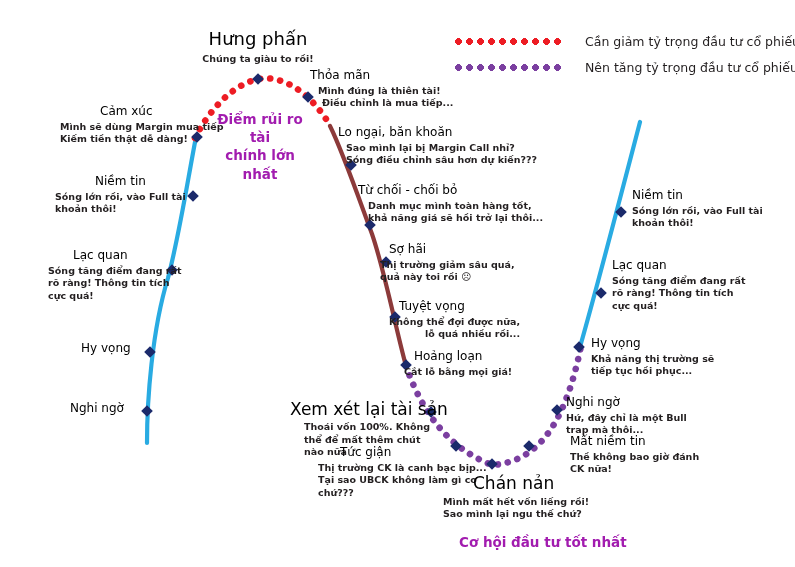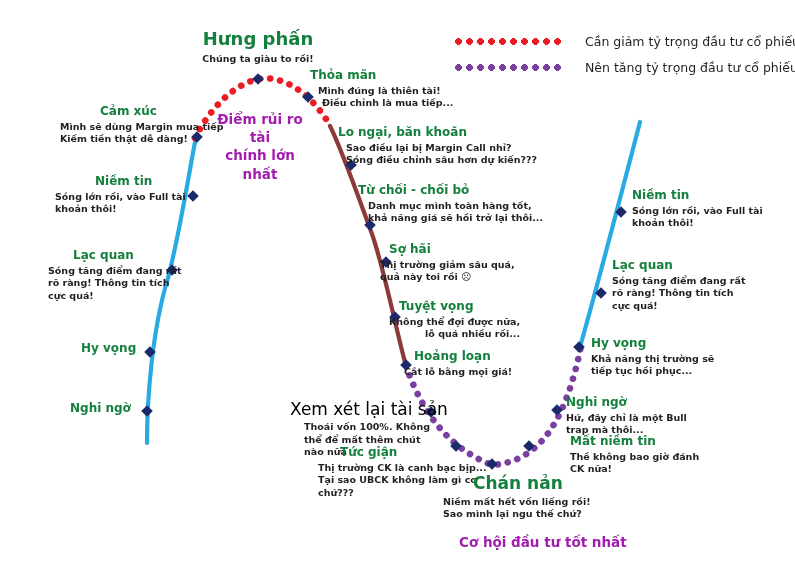--- a/index.html
+++ b/index.html
@@ -2,21 +2,21 @@
 <html><head>
 <meta charset="utf-8">
 <style>
   html,body{margin:0;padding:0;background:#ffffff;}
   #stage{
     position:relative;width:795px;height:567px;background:#ffffff;overflow:hidden;
     font-family:"DejaVu Sans","Liberation Sans",sans-serif;
   }
   svg#curve{position:absolute;left:0;top:0;width:795px;height:567px;}
   .lbl{position:absolute;}
-  .t-title{font-weight:bold;color:#15803d;white-space:nowrap;line-height:1.05;}
+  .t-title{font-weight:normal;color:#000000;white-space:nowrap;line-height:1.05;}
   .t-sub{color:#231f20;font-size:9.5px;line-height:1.32;font-weight:bold;}
   .t-red{color:#a21caf;font-weight:bold;line-height:1.35;}
   .t-black{color:#000000;font-weight:normal;white-space:nowrap;}
   .big{font-size:12px;}
   .mid{font-size:13.5px;}
   .legend-row{position:absolute;display:flex;align-items:center;}
   .legend-dots{width:108px;height:7px;margin-right:22px;
     background-repeat:repeat-x;background-size:11px 7px;}
   .legend-dots.red{background-image:radial-gradient(circle at 3.5px 3.5px, #ED1C24 3.2px, rgba(0,0,0,0) 3.4px);}
   .legend-dots.purple{background-image:radial-gradient(circle at 3.5px 3.5px, #7B3FA0 3.2px, rgba(0,0,0,0) 3.4px);}
@@ -113,21 +113,21 @@
   </div>
 
   <div class="lbl" style="left:310px;top:69px;">
     <div class="t-title big">Thỏa mãn</div>
     <div class="t-sub" style="margin-top:3px;margin-left:8px;">Mình  đúng là thiên tài!</div>
     <div class="t-sub" style="margin-left:12px;">Điều chỉnh là mua  tiếp...</div>
   </div>
 
   <div class="lbl" style="left:338px;top:126px;">
     <div class="t-title big">Lo ngại, băn khoăn</div>
-    <div class="t-sub" style="margin-top:3px;margin-left:8px;">Sao điều lại bị Margin Call nhỉ?</div>
+    <div class="t-sub" style="margin-top:3px;margin-left:8px;">Sao mình lại bị Margin Call nhỉ?</div>
     <div class="t-sub" style="margin-left:8px;">Sóng điều chỉnh sâu hơn dự kiến???</div>
   </div>
 
   <div class="lbl" style="left:358px;top:184px;">
     <div class="t-title big">Từ chối - chối bỏ</div>
     <div class="t-sub" style="margin-top:3px;margin-left:10px;">Danh mục mình toàn hàng tốt,</div>
     <div class="t-sub" style="margin-left:10px;">khả năng giá sẽ hồi trở lại thôi...</div>
   </div>
 
   <div class="lbl" style="left:375px;top:243px;">
@@ -156,21 +156,21 @@
 
   <div class="lbl" style="left:318px;top:446px;">
     <div class="t-title big" style="margin-left:22px;">Tức giận</div>
     <div class="t-sub" style="margin-top:3px;">Thị trường CK là canh bạc bịp...</div>
     <div class="t-sub">Tại sao UBCK không làm gì cơ</div>
     <div class="t-sub">chứ???</div>
   </div>
 
   <div class="lbl" style="left:443px;top:475px;">
     <div class="t-title" style="font-size:17px;margin-left:30px;">Chán nản</div>
-    <div class="t-sub" style="margin-top:3px;">Niềm mất hết vốn liếng rồi!</div>
+    <div class="t-sub" style="margin-top:3px;">Mình mất hết vốn liếng rồi!</div>
     <div class="t-sub">Sao mình lại ngu thế chứ?</div>
   </div>
 
   <div class="lbl" style="left:570px;top:435px;">
     <div class="t-title big">Mất niềm tin</div>
     <div class="t-sub" style="margin-top:3px;">Thề không bao giờ đánh</div>
     <div class="t-sub">CK nữa!</div>
   </div>
 
   <div class="lbl" style="left:566px;top:396px;">

